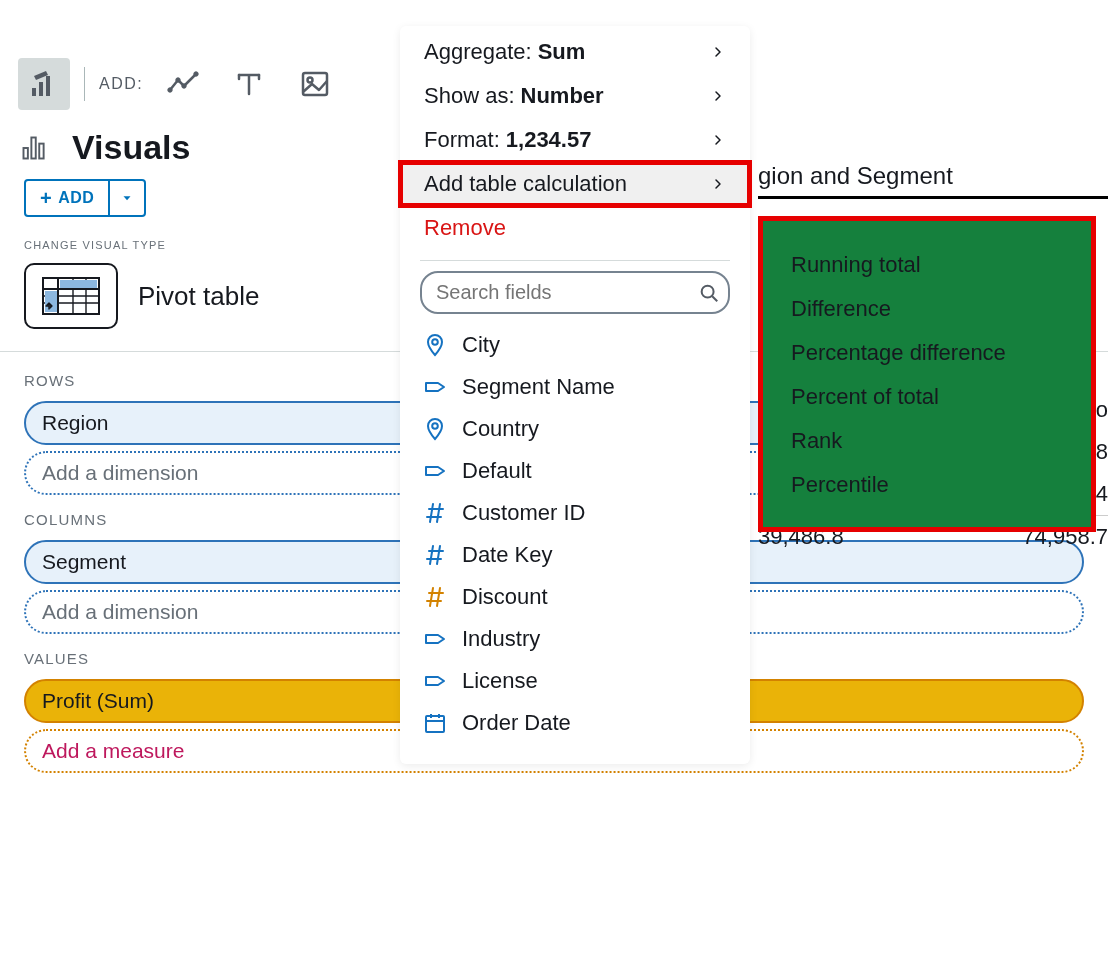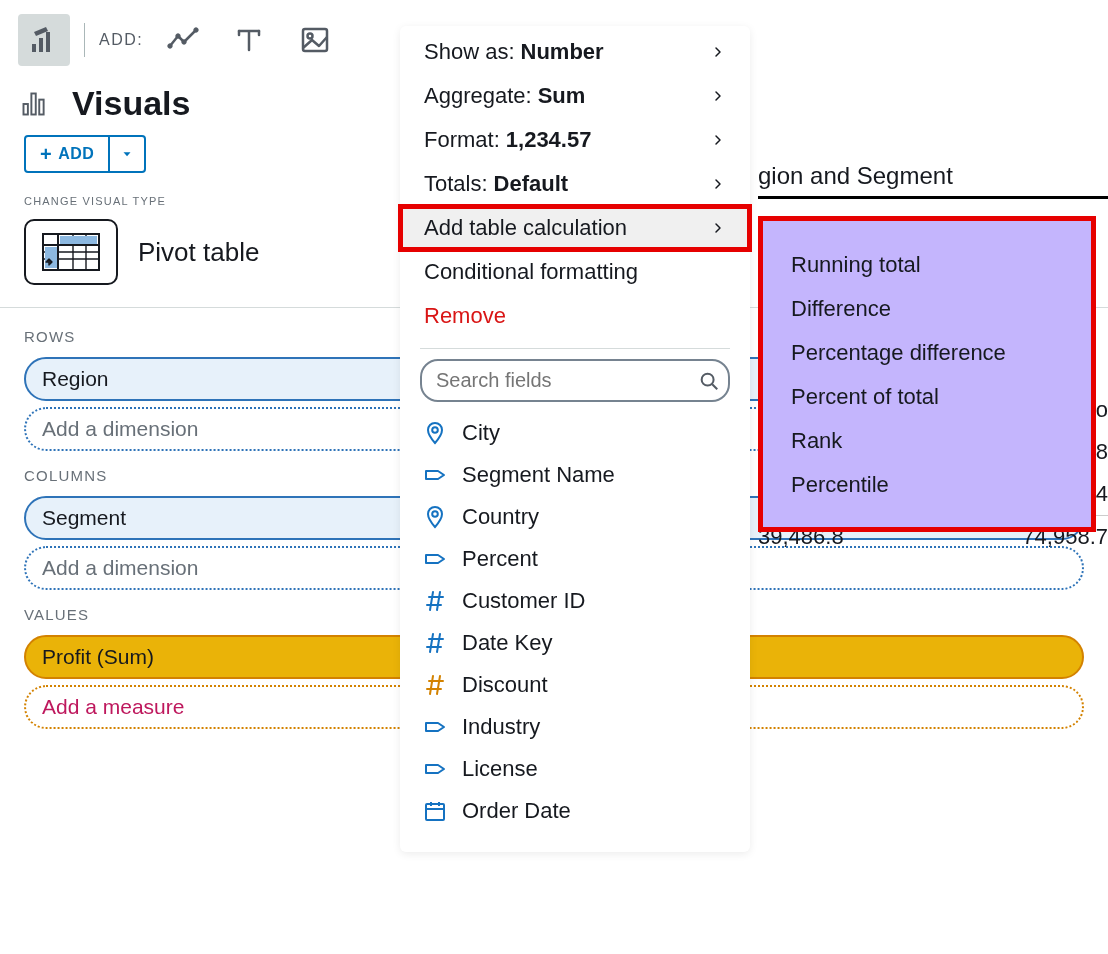--- a/index.html
+++ b/index.html
@@ -1,19 +1,19 @@
 <!DOCTYPE html>
 <html><head>
 <meta charset="utf-8">
 <style>
 * { box-sizing: border-box; margin: 0; padding: 0; }
 body { font-family: -apple-system, BlinkMacSystemFont, "Segoe UI", Arial, sans-serif; font-size: 19px; color: #16191f; background: #fff; width: 1108px; height: 954px; overflow: hidden; position: relative; }
 
 
-.top-toolbar { display: flex; align-items: center; gap: 14px; padding: 14px 18px 10px; }
+.top-toolbar { display: flex; align-items: center; gap: 14px; padding: 14px 18px 10px; margin-top: 44px; }
 .tool-icon-box { width: 52px; height: 52px; display: flex; align-items: center; justify-content: center; border-radius: 4px; }
 .tool-icon-box.active { background: #d5dbdb; }
 .tool-icon-box svg { width: 32px; height: 32px; }
 .tool-sep { width: 1px; height: 34px; background: #aab7b8; }
 .add-label { font-size: 16px; letter-spacing: 1.5px; color: #545b64; font-weight: 400; }
 .tool-icon-box.light svg { stroke: #545b64; }
 
 
 .section-head { display: flex; align-items: center; gap: 24px; padding: 8px 18px 8px 20px; }
 .section-head .bars-icon { width: 28px; height: 28px; }
@@ -56,21 +56,21 @@
 
 .field-item { display: flex; align-items: flex-start; gap: 14px; padding: 8px 22px; font-size: 22px; }
 .field-item .ficon { width: 26px; height: 26px; flex: 0 0 26px; display: flex; align-items: center; justify-content: center; }
 .ic-pin svg { stroke: #1572c1; }
 .ic-tag svg { stroke: #1572c1; }
 .ic-hash-b svg { stroke: #1572c1; }
 .ic-hash-o svg { stroke: #d38200; }
 .ic-cal svg { stroke: #1572c1; }
 
 
-.sub-menu { position: absolute; left: 758px; top: 216px; width: 338px; background: #c4b5fd; border: 5px solid #e60000; border-top-width: 5px; padding: 22px 0 20px; z-index: 40; }
+.sub-menu { position: absolute; left: 758px; top: 216px; width: 338px; background: #15803d; border: 5px solid #e60000; border-top-width: 5px; padding: 22px 0 20px; z-index: 40; }
 .sub-menu .s-item { padding: 9px 28px; font-size: 22px; }
 
 
 .bg-table { position: absolute; left: 758px; top: 162px; right: 0; z-index: 10; font-size: 22px; }
 .bg-title { font-size: 24px; border-bottom: 3px solid #000; padding-bottom: 6px; margin-bottom: 20px; }
 .bg-row { display: flex; justify-content: space-between; padding: 8px 0; }
 .bg-row.header { font-weight: 500; }
 </style>
 </head>
 <body>
@@ -238,62 +238,50 @@
   <div class="bg-row" style="border-top:1px solid #ccc">
       <span>39,486.8</span>
       <span>74,958.7</span>
     </div>
 </div>
 
 
 <div class="ctx-menu">
   <div class="ctx-item">
     <span class="lead">
-        <span>Show as:</span> 
-        <span class="val">Number</span>
+        <span>Aggregate:</span> 
+        <span class="val">Sum</span>
       </span>
     <svg width="16" height="16">
         <use href="#svg-chevron-right"></use>
       </svg>
   </div>
   <div class="ctx-item">
     <span class="lead">
-        <span>Aggregate:</span> 
-        <span class="val">Sum</span>
+        <span>Show as:</span> 
+        <span class="val">Number</span>
       </span>
     <svg width="16" height="16">
         <use href="#svg-chevron-right"></use>
       </svg>
   </div>
   <div class="ctx-item">
     <span class="lead">
         <span>Format:</span> 
         <span class="val">1,234.57</span>
       </span>
     <svg width="16" height="16">
         <use href="#svg-chevron-right"></use>
       </svg>
   </div>
-  <div class="ctx-item">
-    <span class="lead">
-        <span>Totals:</span> 
-        <span class="val">Default</span>
-      </span>
-    <svg width="16" height="16">
-        <use href="#svg-chevron-right"></use>
-      </svg>
-  </div>
   <div class="ctx-item hl">
     <span>Add table calculation</span>
     <svg width="16" height="16">
         <use href="#svg-chevron-right"></use>
       </svg>
-  </div>
-  <div class="ctx-item">
-    <span>Conditional formatting</span>
   </div>
   <div class="ctx-item remove">
     <span>Remove</span>
   </div>
   <hr class="ctx-sep">
   <div class="search-wrap">
     <input type="text" placeholder="Search fields" style="">
     <svg class="mag">
         <use href="#svg-mag"></use>
       </svg>
@@ -322,21 +310,21 @@
           </svg>
         </span>
         <span>Country</span>
       </div>
       <div class="field-item">
         <span class="ficon ic-tag">
           <svg width="24" height="24">
             <use href="#svg-tag"></use>
           </svg>
         </span>
-        <span>Percent</span>
+        <span>Default</span>
       </div>
       <div class="field-item">
         <span class="ficon ic-hash-b">
           <svg width="24" height="24">
             <use href="#svg-hash"></use>
           </svg>
         </span>
         <span>Customer ID</span>
       </div>
       <div class="field-item">

